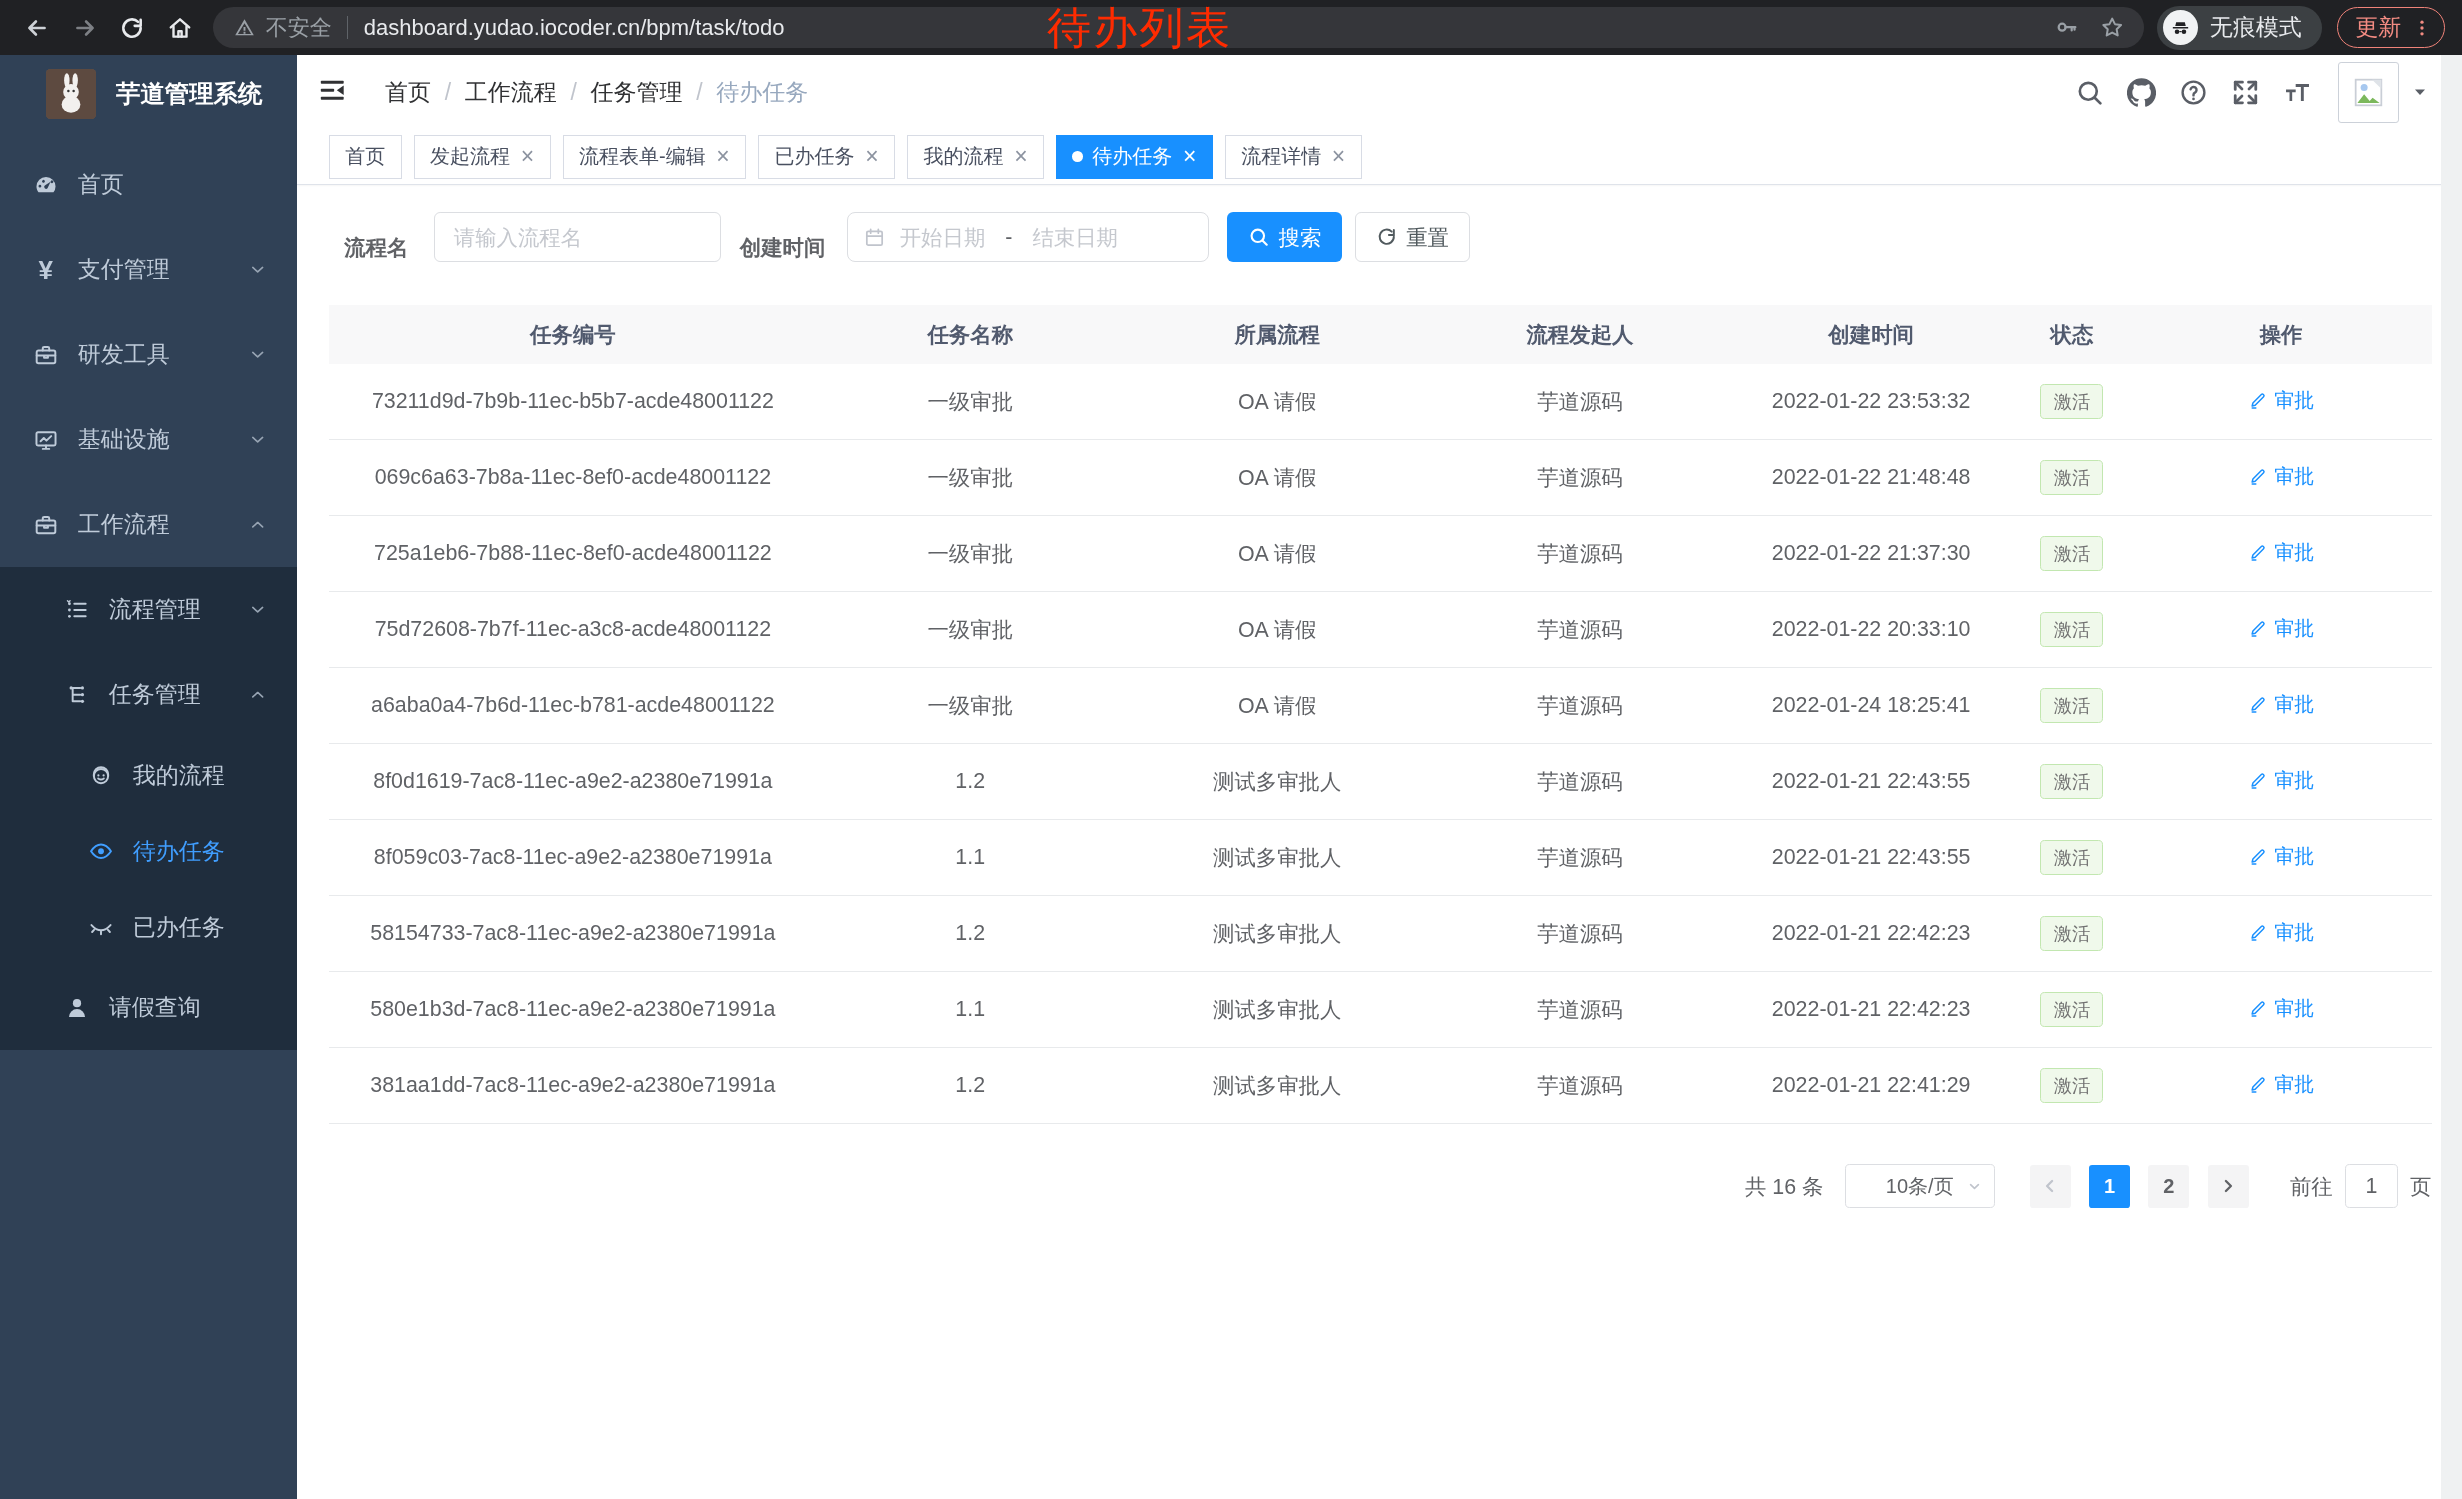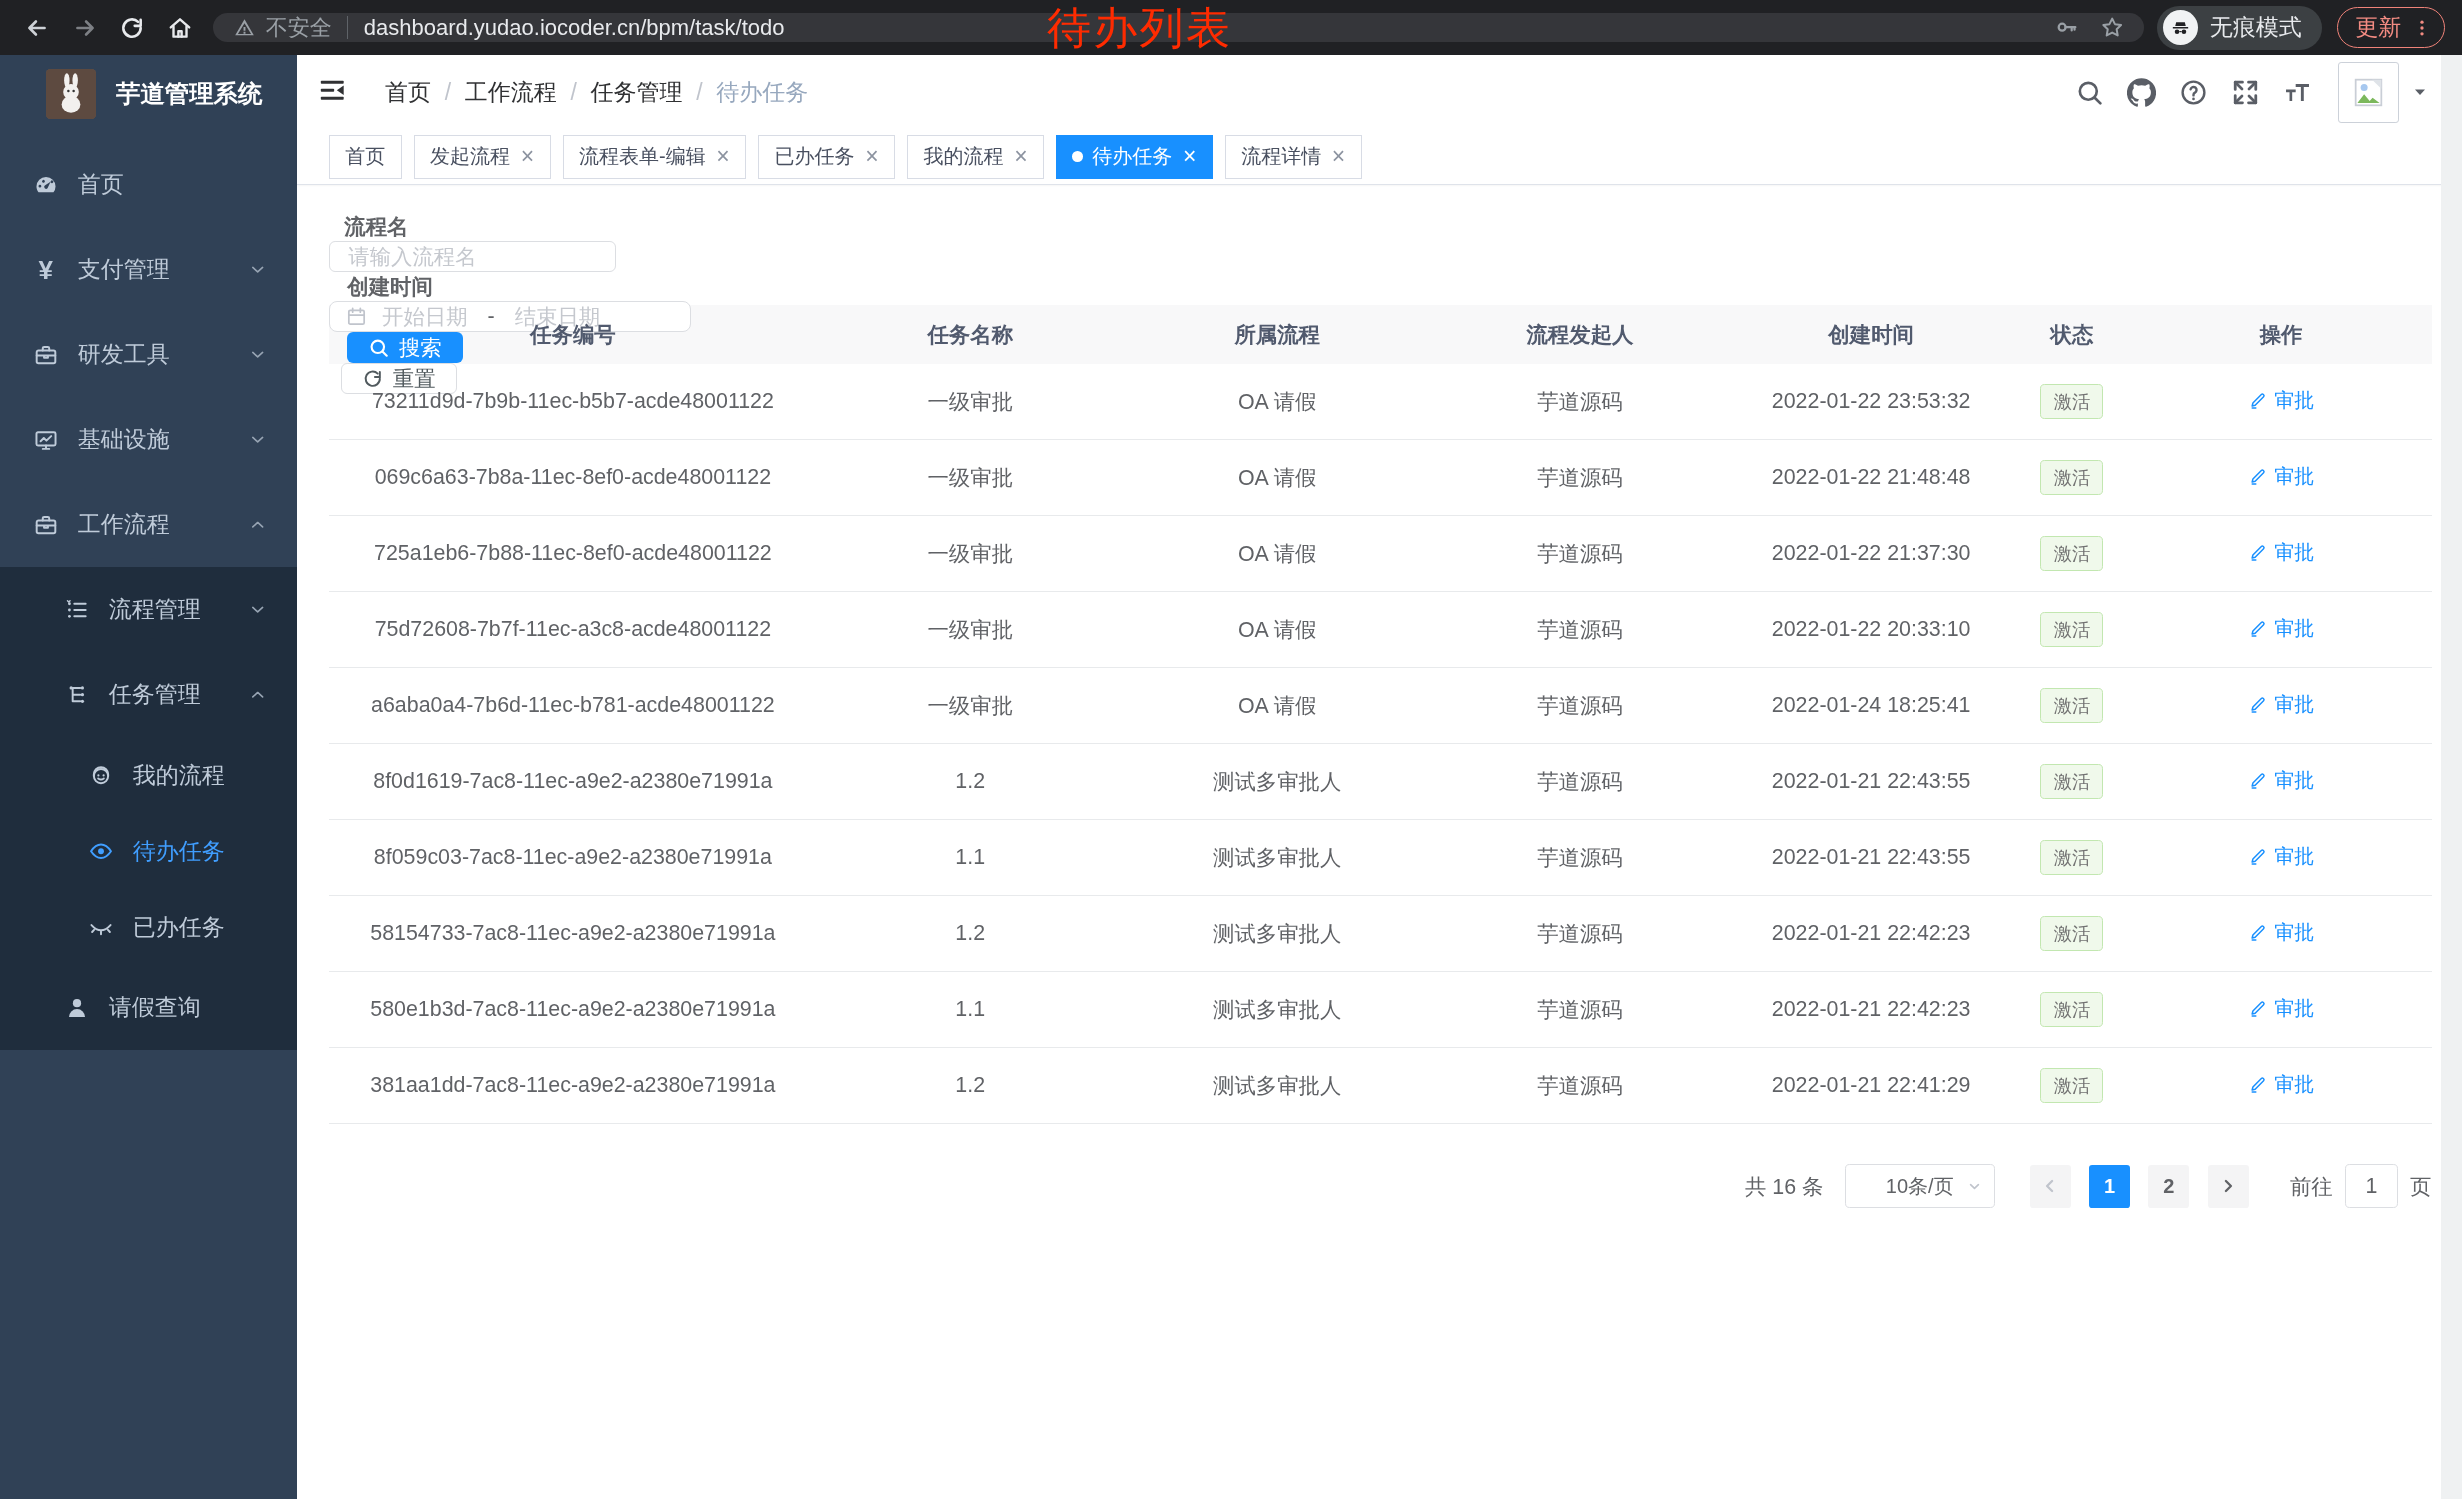--- a/index.html
+++ b/index.html
@@ -11,21 +11,21 @@
   }
   svg { display:block; }
 
   
   .chrome{ position:absolute; top:0; left:0; right:0; height:55px; background:#202124;
     display:flex; align-items:center; padding:0 17px; z-index:20; }
   .nav-btn{ width:40px; height:40px; display:flex; align-items:center; justify-content:center;
     background:none; border:none; margin-right:7.6px; cursor:pointer; }
   .nav-btn svg{ width:26px; height:26px; }
   .c-back{ color:#cdd1d6; } .c-fwd{ color:#7d8085; } .c-reload{ color:#e8eaed; } .c-home{ color:#e8eaed; }
-  .url-pill{ flex:1; height:29px; margin:0 12.2px 0 6.1px; background:#35363a; border-radius:21.4px;
+  .url-pill{ flex:1; height:41px; margin:0 12.2px 0 6.1px; background:#35363a; border-radius:21.4px;
     display:flex; align-items:center; padding:0 20px; min-width:0; }
   .url-pill .warn{ color:#9aa0a6; width:23px; height:23px; margin-right:9.2px; flex-shrink:0; }
   .sec-label{ color:#9aa0a6; font-size:22px; white-space:nowrap; }
   .pill-sep{ width:1.5px; height:23px; background:#5f6368; margin:0 15.3px; flex-shrink:0; }
   .url-text{ color:#e8eaed; font-size:22px; white-space:nowrap; overflow:hidden; }
   .pill-right{ margin-left:auto; display:flex; align-items:center; gap:21.4px; }
   .pill-right .ic{ width:24.4px; height:24.4px; color:#9aa0a6; }
   .incog{ height:44px; background:#3c4043; border-radius:22px; display:flex; align-items:center;
     padding:0 20px 0 6.1px; margin-right:15.3px; flex-shrink:0; }
   .incog-circle{ width:35px; height:35px; border-radius:50%; background:#f1f3f4;
@@ -84,21 +84,21 @@
     border-bottom:0.8px solid #dfe3ea; box-shadow:0 0.8px 2.3px rgba(0,0,0,0.06); position:relative; z-index:5; background:#fff; }
   .tag{ height:44px; display:flex; align-items:center; padding:0 15.3px; margin-right:12.2px;
     border:0.8px solid #d8dce5; background:#fff; color:#495060; font-size:20px; cursor:pointer; white-space:nowrap; }
   .tag .dot{ width:10.7px; height:10.7px; border-radius:50%; background:#fff; margin-right:9.2px; }
   .tag .close{ margin-left:10.7px; font-size:23px; line-height:1; color:#8c93a0; }
   .tag.active{ background:#1890ff; border-color:#1890ff; color:#fff; }
   .tag.active .close{ color:#fff; }
 
   
   .content{ padding:27px 30.5px 0 32px; }
-  .filters{ display:flex; align-items:flex-start; height:50px;flex-direction:column; }
+  .filters{ display:flex; align-items:flex-end; height:50px; }
   .f-label{ font-size:21.4px; font-weight:700; color:#606266; white-space:nowrap; }
   .lbl-name{ margin-left:15.3px; margin-right:26px; }
   .lbl-time{ margin-left:18.3px; margin-right:21.4px; }
   .text-input{ width:287px; height:50px; border:0.8px solid #dcdee2; border-radius:6.1px;
     display:flex; align-items:center; padding:0 18.3px; font-size:21.4px; color:#c5c8ce; background:#fff; cursor:text; }
   .date-range{ width:362px; height:50px; border:0.8px solid #dcdee2; border-radius:8px;
     display:flex; align-items:center; padding:0 15.3px; background:#fff; cursor:pointer; }
   .date-range .cal{ width:23px; height:23px; color:#c0c4cc; margin-right:13.7px; flex-shrink:0; }
   .dr-ph{ font-size:21.4px; color:#c5c8ce; white-space:nowrap; }
   .dr-sep{ font-size:21.4px; color:#606266; margin:0 20px; }

